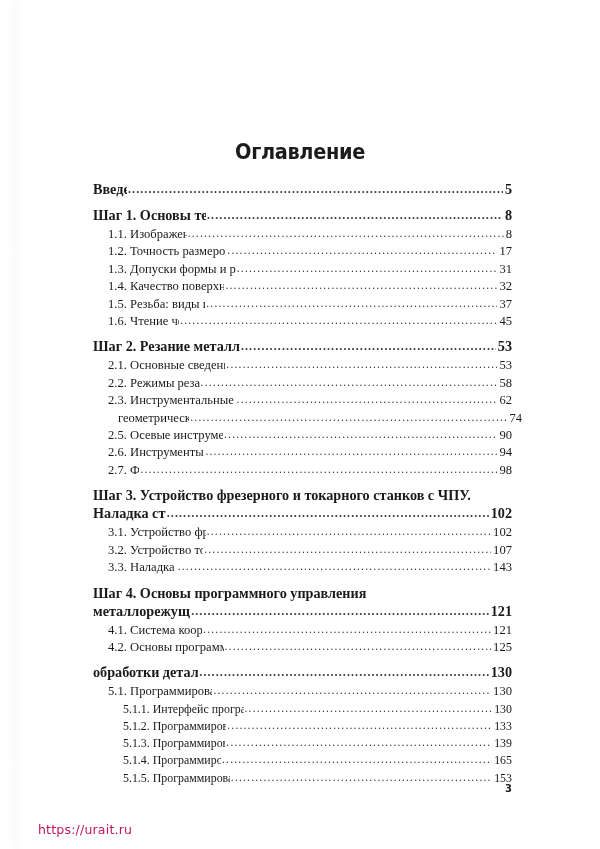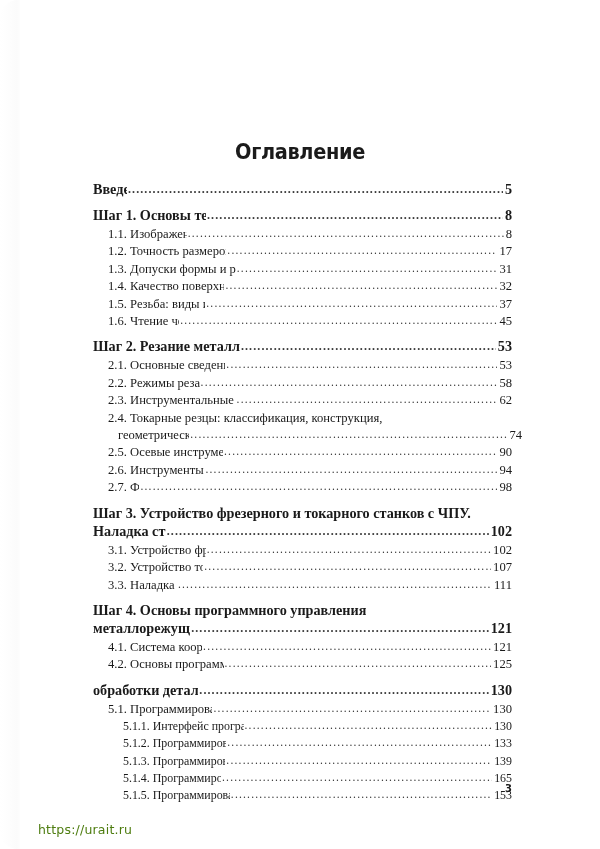--- a/index.html
+++ b/index.html
@@ -154,21 +154,21 @@
     color: #1b1b1b;
   }
 
   
   .watermark {
     position: absolute;
     left: 38px;
     top: 822px;
     font-family: "DejaVu Sans", "Liberation Sans", sans-serif;
     font-size: 12.5px;
-    color: #4d7c0f;
+    color: #be185d;
     letter-spacing: 0.2px;
     user-select: none;
   }
 </style>
 </head>
 <body>
 
 <div class="page-scan">
 
   <div class="gutter-shadow"></div>
@@ -255,24 +255,20 @@
         </div>
       </div>
       <div class="toc-entry lvl2">
         <div class="entry-line">
           <span class="entry-text">2.3. Инструментальные материалы. Маркировка и свойства</span>
           <span class="leader"></span>
           <span class="entry-page">62</span>
         </div>
       </div>
       <div class="toc-entry lvl2">
-        <div class="entry-line">
-          <span class="entry-text">2.4. Токарные резцы: классификация, конструкция,</span>
-          <span class="leader no-dots"></span>
-        </div>
         <div class="entry-line cont">
           <span class="entry-text">геометрические параметры</span>
           <span class="leader"></span>
           <span class="entry-page">74</span>
         </div>
       </div>
       <div class="toc-entry lvl2">
         <div class="entry-line">
           <span class="entry-text">2.5. Осевые инструменты для обработки отверстий</span>
           <span class="leader"></span>
@@ -315,21 +311,21 @@
         <div class="entry-line">
           <span class="entry-text">3.2. Устройство токарного станка с ЧПУ</span>
           <span class="leader"></span>
           <span class="entry-page">107</span>
         </div>
       </div>
       <div class="toc-entry lvl2">
         <div class="entry-line">
           <span class="entry-text">3.3. Наладка станка с ЧПУ</span>
           <span class="leader"></span>
-          <span class="entry-page">111</span>
+          <span class="entry-page">143</span>
         </div>
       </div>
       <div class="toc-entry lvl1 gap-before-step">
         <div class="entry-line">
           <span class="entry-text">Шаг 4. Основы программного управления</span>
           <span class="leader no-dots"></span>
         </div>
         <div class="entry-line cont">
           <span class="entry-text">металлорежущим оборудованием</span>
           <span class="leader"></span>

